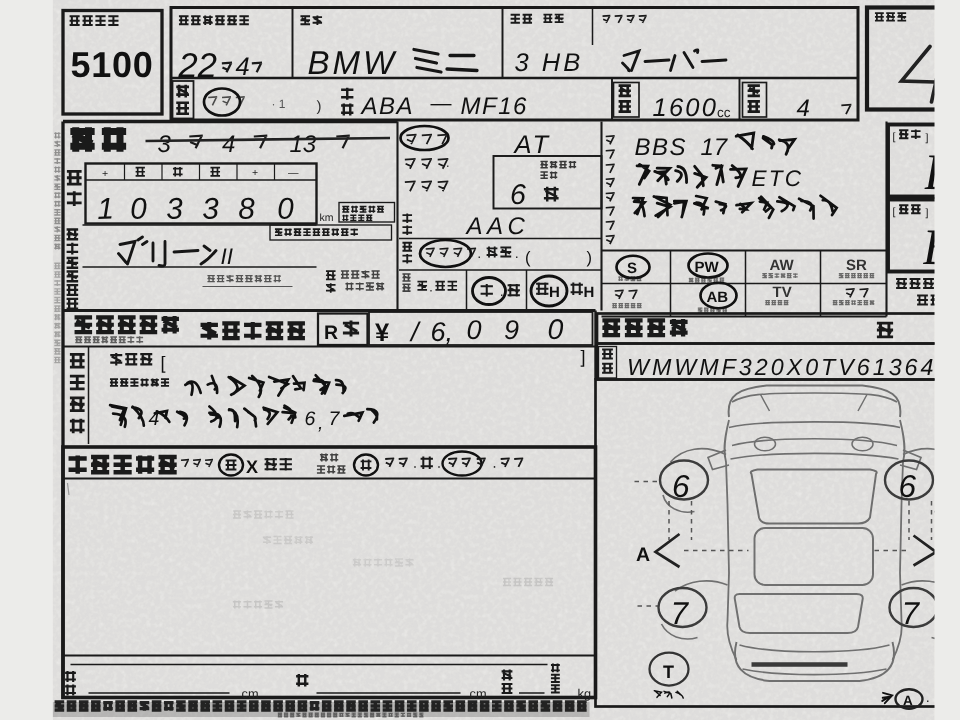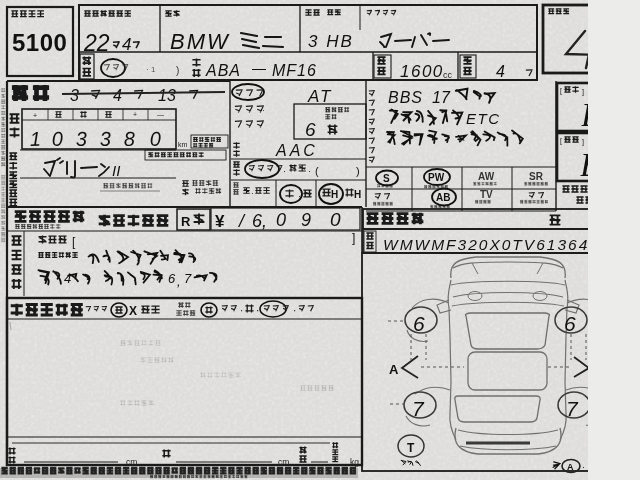--- a/index.html
+++ b/index.html
@@ -1,14 +1,14 @@
 <!DOCTYPE html>
 <html><head><meta charset="utf-8"><style>
 html,body{margin:0;padding:0;background:#ececea;}
-#sheet{position:relative;width:588px;height:480px;background:#f0efed;overflow:hidden;filter:blur(0.38px);}
+#sheet{position:relative;width:588px;height:480px;background:#f0efed;overflow:hidden;filter:blur(0.38px);margin-left:35px;}
 </style></head><body>
 <div id="sheet">
 <svg width="640" height="480" viewBox="0 0 640 480">
 <defs>
         <filter id="paper">
           <feTurbulence type="fractalNoise" baseFrequency="0.32" numOctaves="2" seed="7" result="n"></feTurbulence>
           <feColorMatrix in="n" type="matrix" values="0 0 0 0 0.25  0 0 0 0 0.25  0 0 0 0 0.25  0.6 0.6 0.6 0 0"></feColorMatrix>
         </filter>
       </defs>
 

